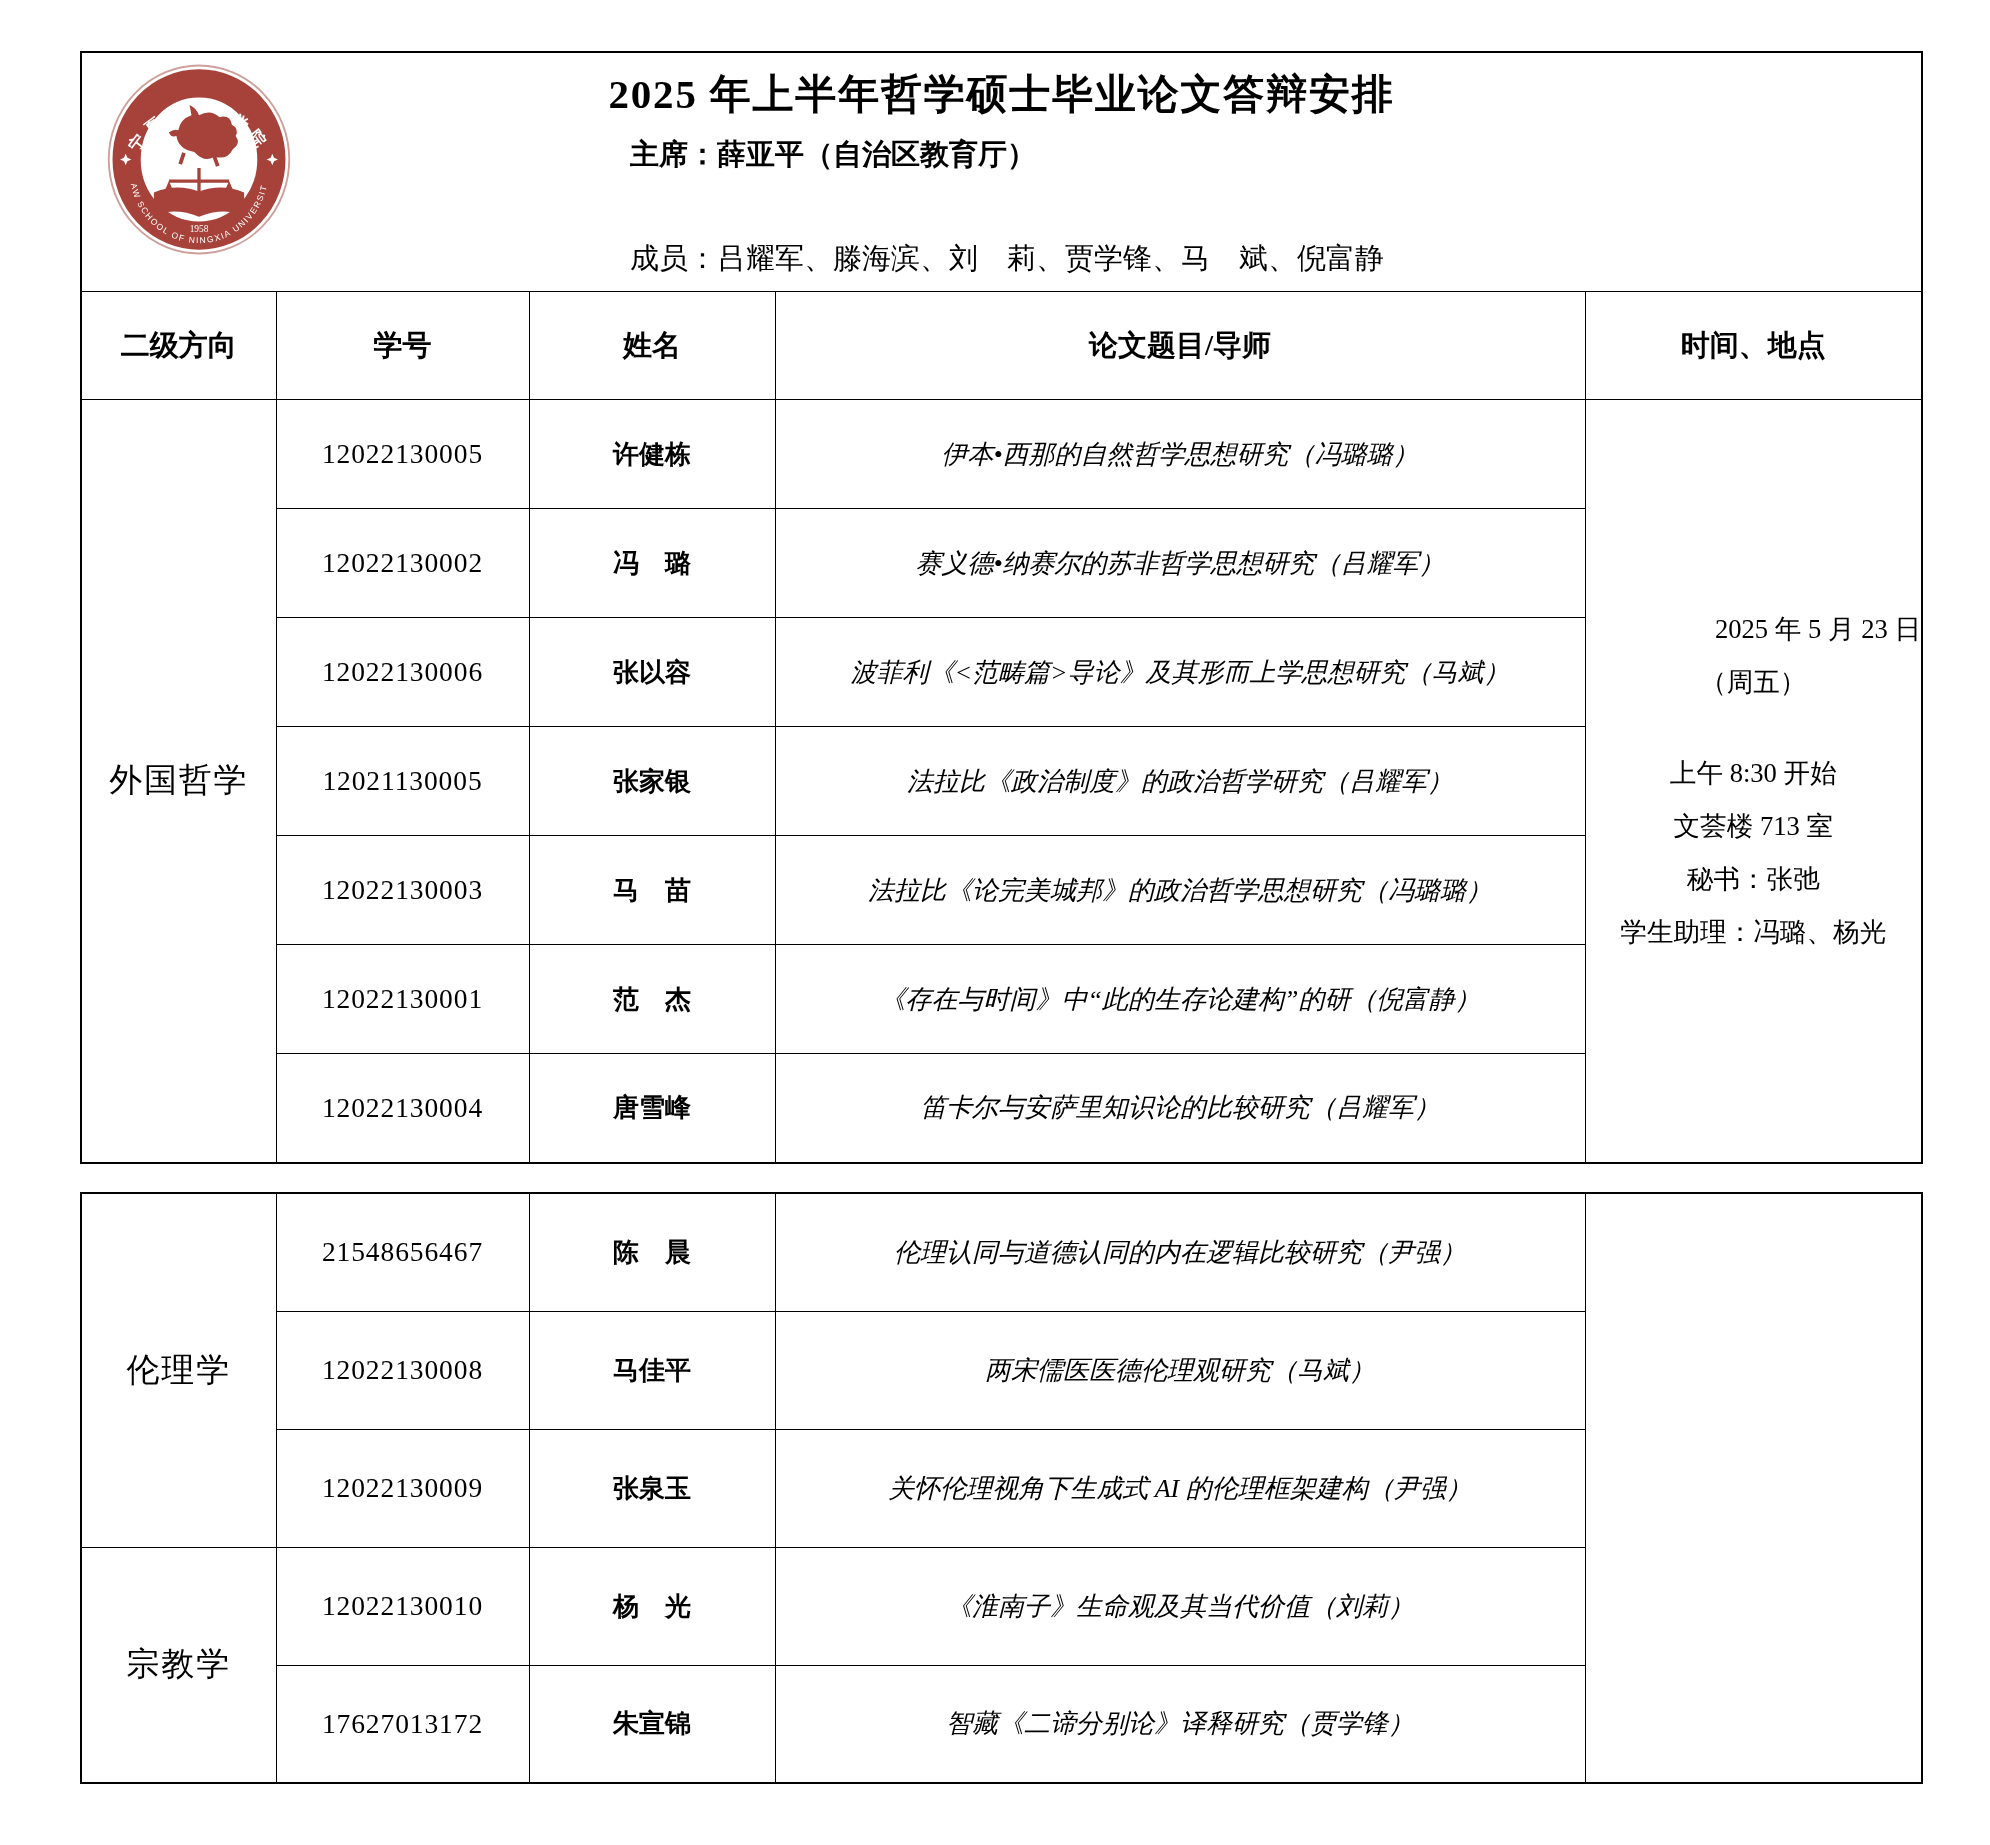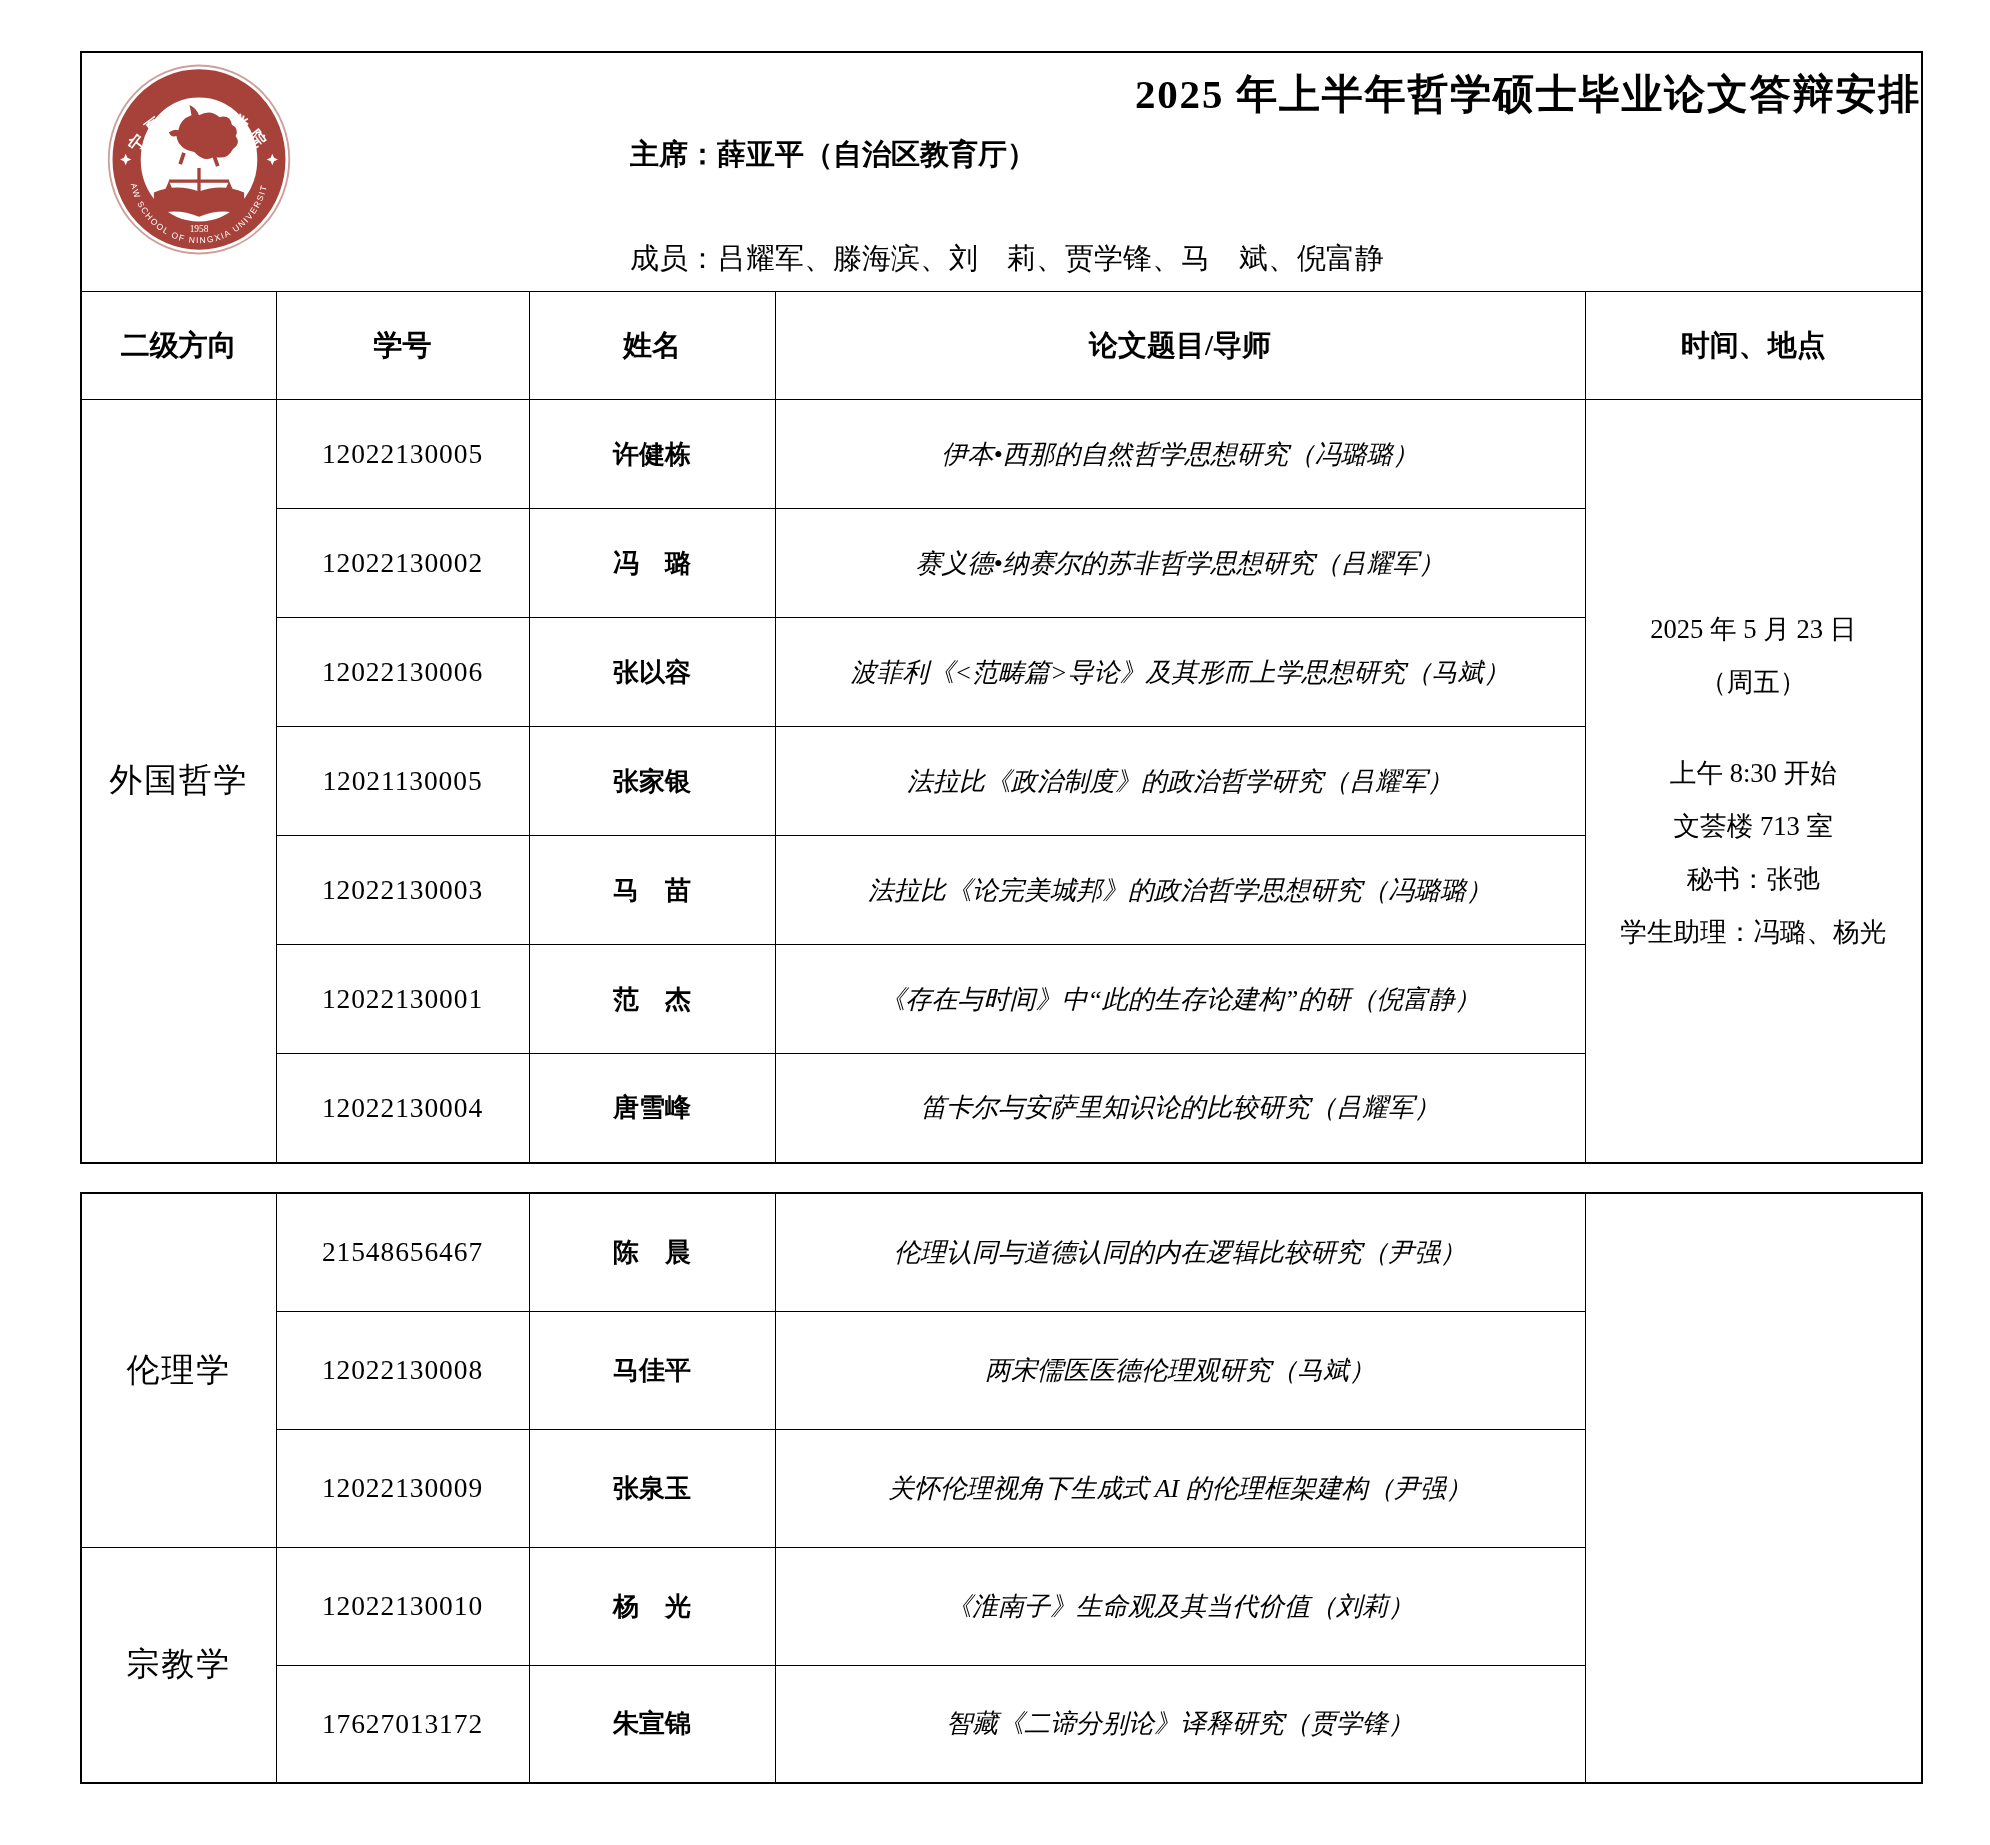--- a/index.html
+++ b/index.html
@@ -17,34 +17,34 @@
     padding:0 5.3px;overflow:hidden;
   }
   #t1{left:80px;top:51px;width:1841px;}
   #t2{left:80px;top:1192px;width:1841px;}
   #t1 tr.datarow{height:109px;}
   #t2 tr.datarow{height:118px;}
   tr.colhdr{height:108px;}
   tr.colhdr th{font-size:29px;font-weight:bold;}
   .hdrblock{height:238px;position:relative;padding:0;}
   .doc-title{
-    position:absolute;left:0;right:0;top:14px;text-align:right;
+    position:absolute;left:0;right:0;top:14px;text-align:center;
     font-size:41px;font-weight:bold;letter-spacing:1.8px;
   }
   .chair-line{position:absolute;left:548px;top:82px;font-size:29px;font-weight:bold;}
   .members-line{position:absolute;left:548px;top:186px;font-size:29px;font-weight:normal;}
   .logo-wrap{position:absolute;left:23px;top:8.9px;width:188px;height:195px;}
   .grp{font-size:33px;font-weight:normal;letter-spacing:1.8px;}
   .id{font-size:27.5px;letter-spacing:0.9px;}
   .name{font-size:26px;font-weight:bold;}
   .thesis{font-size:26px;font-style:italic;}
   .time{padding:0;}
   .time .line{font-size:26.6px;margin:17px 0;}
   .time .line.gap-after{margin-bottom:55px;}
-  .time .line.tight{margin-bottom:3.5px;}
+  .time .line.tight{margin-bottom:3.5px;text-align:right;}
 </style>
 </head>
 <body>
 
 <table id="t1">
   <colgroup>
     <col style="width:195px">
       <col style="width:253px">
       <col style="width:246px">
     <col style="width:810px">

